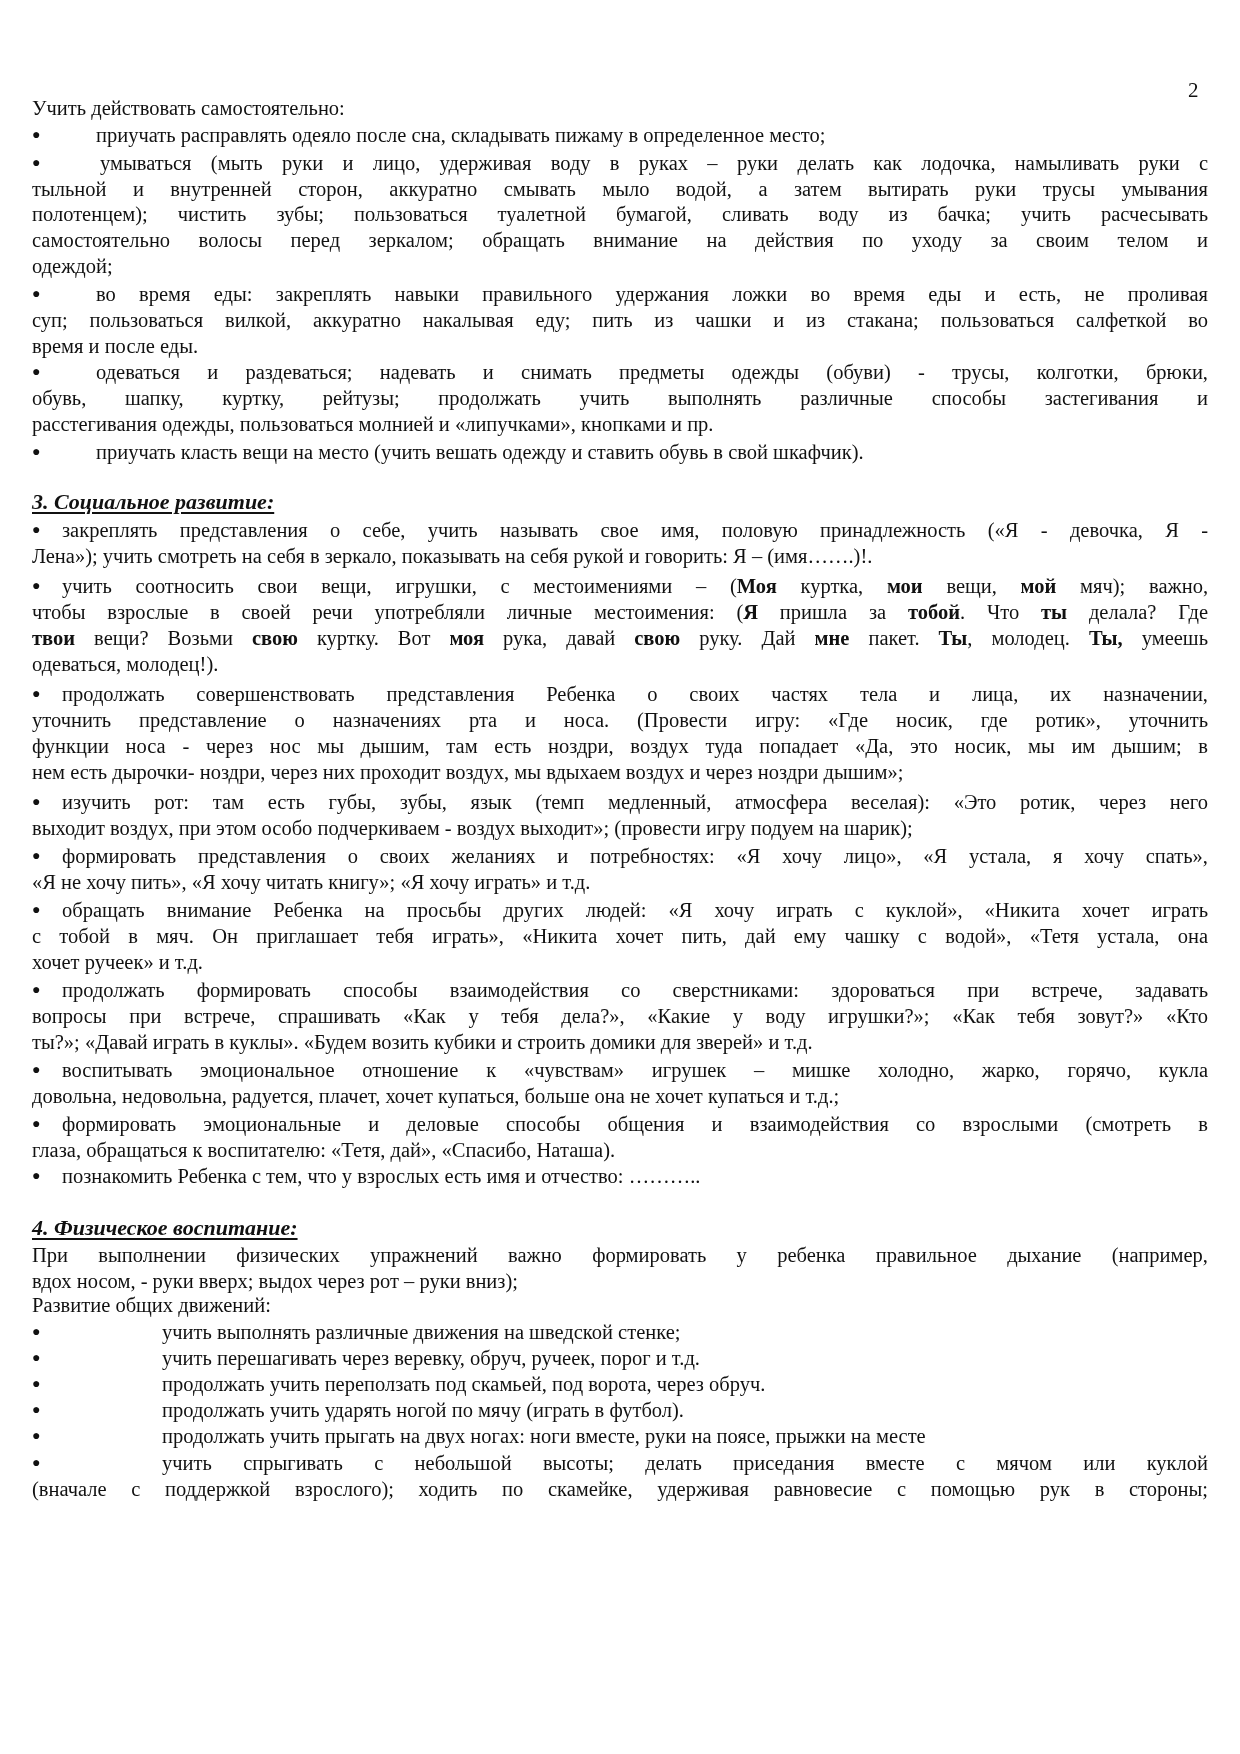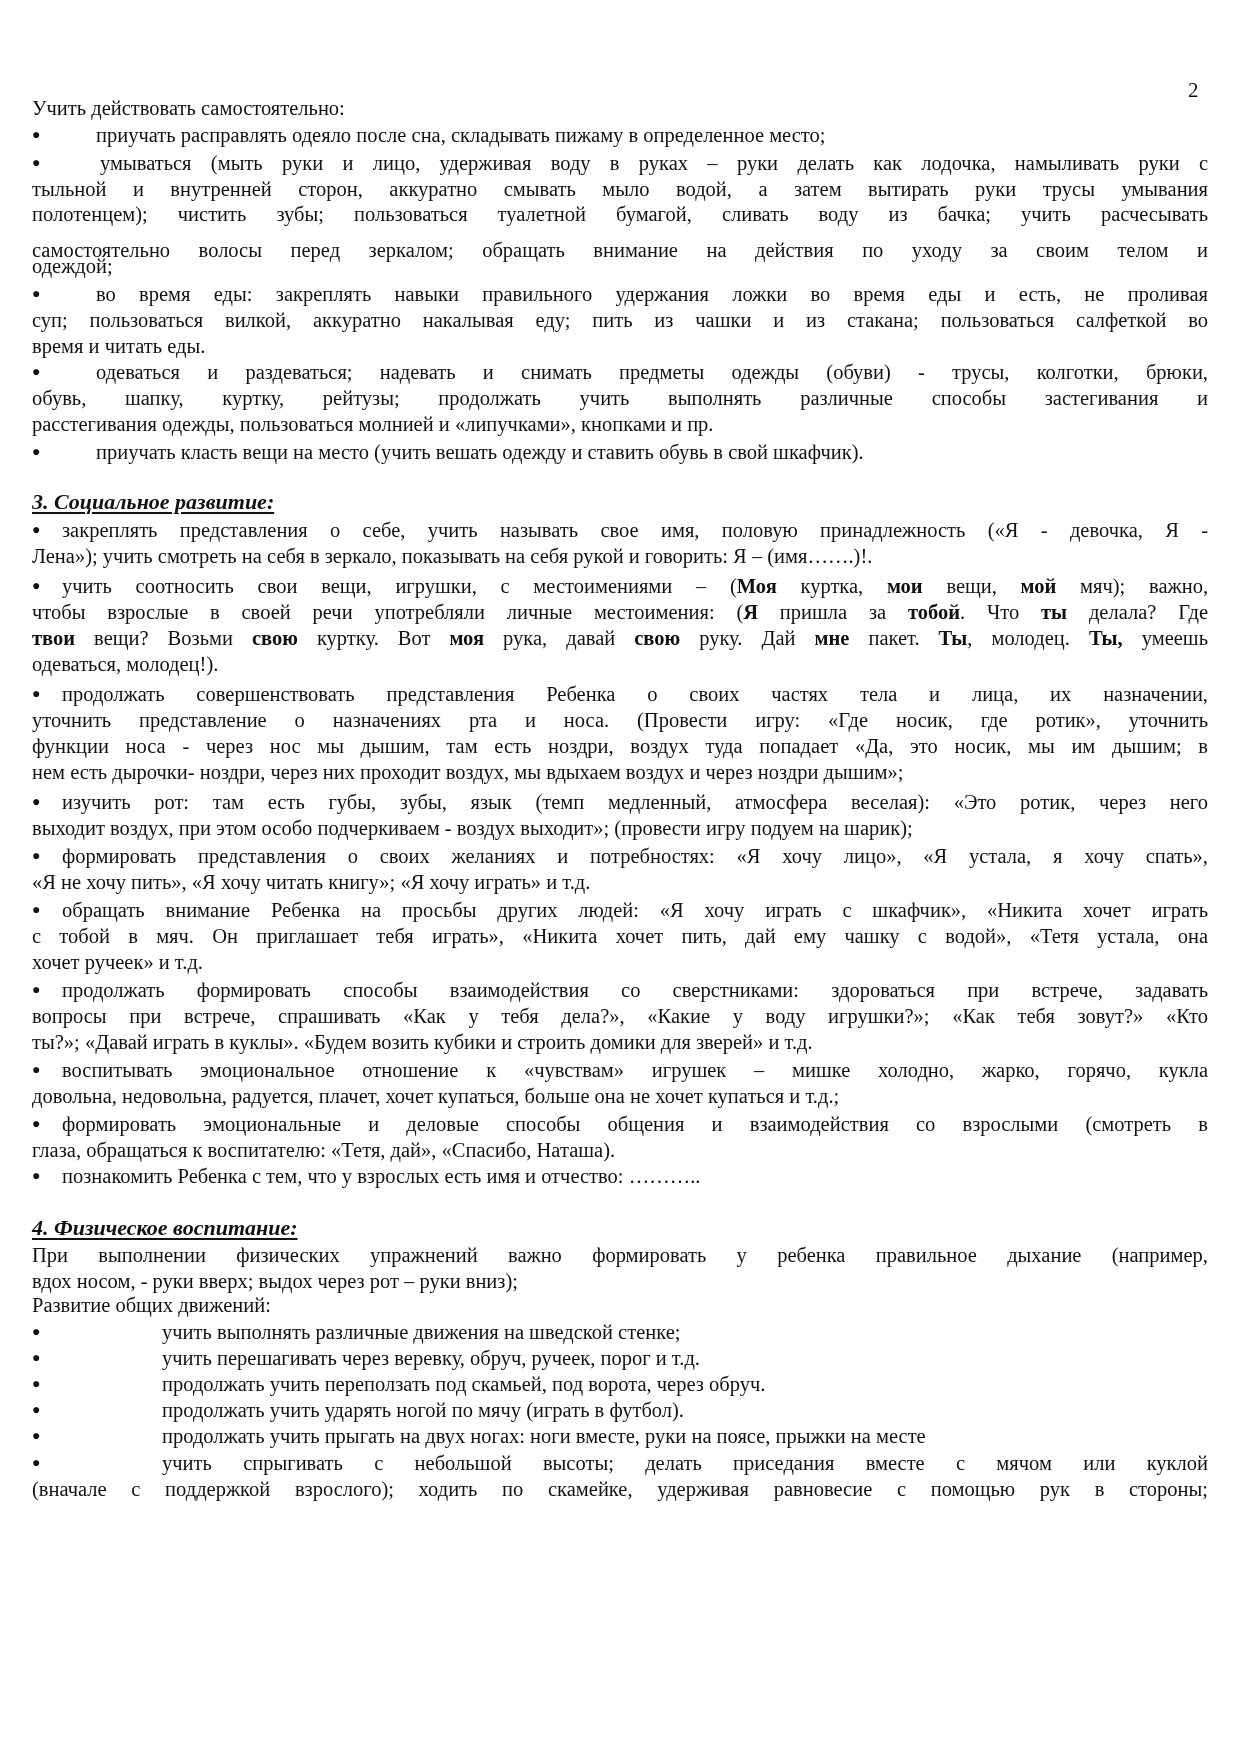--- a/index.html
+++ b/index.html
@@ -25,27 +25,27 @@
   <div>
     <div class="ln" style="top:96px">Учить  действовать самостоятельно:</div>
 
     <span class="bul" style="top:123px">●</span>
     <div class="ln" style="top:123px;left:96px;width:1112px">приучать расправлять одеяло после сна, складывать пижаму в определенное место;</div>
 
     <span class="bul" style="top:151px">●</span>
     <div class="ln j" style="top:151px;left:100px;width:1108px">умываться (мыть руки и лицо, удерживая воду в руках – руки делать как лодочка, намыливать руки с</div>
     <div class="ln j" style="top:177px">тыльной и внутренней сторон, аккуратно смывать мыло водой, а затем вытирать руки трусы умывания</div>
     <div class="ln j" style="top:202px">полотенцем); чистить зубы; пользоваться туалетной бумагой, сливать воду из бачка; учить расчесывать</div>
-    <div class="ln j" style="top:238px">самостоятельно волосы перед зеркалом; обращать внимание на действия по уходу за своим телом и</div>
+    <div class="ln j" style="top:228px">самостоятельно волосы перед зеркалом; обращать внимание на действия по уходу за своим телом и</div>
     <div class="ln" style="top:254px">одеждой;</div>
 
     <span class="bul" style="top:282px">●</span>
     <div class="ln j" style="top:282px;left:96px;width:1112px">во время еды: закреплять навыки правильного удержания ложки во время еды и есть, не проливая</div>
     <div class="ln j" style="top:308px">суп; пользоваться вилкой, аккуратно накалывая еду; пить из чашки и из стакана;  пользоваться салфеткой во</div>
-    <div class="ln" style="top:334px">время и читать еды.</div>
+    <div class="ln" style="top:334px">время и после еды.</div>
 
     <span class="bul" style="top:360px">●</span>
     <div class="ln j" style="top:360px;left:96px;width:1112px">одеваться и раздеваться; надевать и снимать предметы одежды (обуви) -  трусы, колготки, брюки,</div>
     <div class="ln j" style="top:386px">обувь, шапку, куртку, рейтузы; продолжать учить выполнять различные способы застегивания и</div>
     <div class="ln" style="top:412px">расстегивания одежды,  пользоваться молнией и «липучками», кнопками и пр.</div>
 
     <span class="bul" style="top:440px">●</span>
     <div class="ln" style="top:440px;left:96px;width:1112px">приучать класть вещи на место (учить вешать одежду и ставить обувь в свой шкафчик).</div>
   </div>
 
@@ -70,21 +70,21 @@
 
     <span class="bul" style="top:790px">●</span>
     <div class="ln j" style="top:790px;left:62px;width:1146px">изучить рот: там есть губы, зубы, язык  (темп медленный, атмосфера веселая): «Это ротик, через него</div>
     <div class="ln" style="top:816px">выходит воздух, при этом особо подчеркиваем - воздух выходит»; (провести игру подуем на шарик);</div>
 
     <span class="bul" style="top:844px">●</span>
     <div class="ln j" style="top:844px;left:62px;width:1146px">формировать представления о своих желаниях и потребностях: «Я хочу лицо»,  «Я устала, я хочу спать»,</div>
     <div class="ln" style="top:870px">«Я не хочу пить», «Я хочу читать книгу»; «Я хочу играть» и т.д.</div>
 
     <span class="bul" style="top:898px">●</span>
-    <div class="ln j" style="top:898px;left:62px;width:1146px">обращать внимание Ребенка на просьбы других людей: «Я  хочу играть с шкафчик», «Никита хочет играть</div>
+    <div class="ln j" style="top:898px;left:62px;width:1146px">обращать внимание Ребенка на просьбы других людей: «Я  хочу играть с куклой», «Никита хочет играть</div>
     <div class="ln j" style="top:924px">с тобой в мяч. Он приглашает тебя играть», «Никита хочет пить, дай ему чашку с водой», «Тетя устала, она</div>
     <div class="ln" style="top:950px">хочет ручеек» и т.д.</div>
 
     <span class="bul" style="top:978px">●</span>
     <div class="ln j" style="top:978px;left:62px;width:1146px">продолжать формировать способы взаимодействия со сверстниками: здороваться при встрече, задавать</div>
     <div class="ln j" style="top:1004px">вопросы при встрече, спрашивать «Как у тебя дела?», «Какие у воду игрушки?»; «Как тебя зовут?» «Кто</div>
     <div class="ln" style="top:1030px">ты?»; «Давай играть в куклы». «Будем возить кубики и строить домики для зверей» и т.д.</div>
 
     <span class="bul" style="top:1058px">●</span>
     <div class="ln j" style="top:1058px;left:62px;width:1146px">воспитывать эмоциональное отношение к «чувствам» игрушек – мишке холодно, жарко, горячо, кукла</div>

